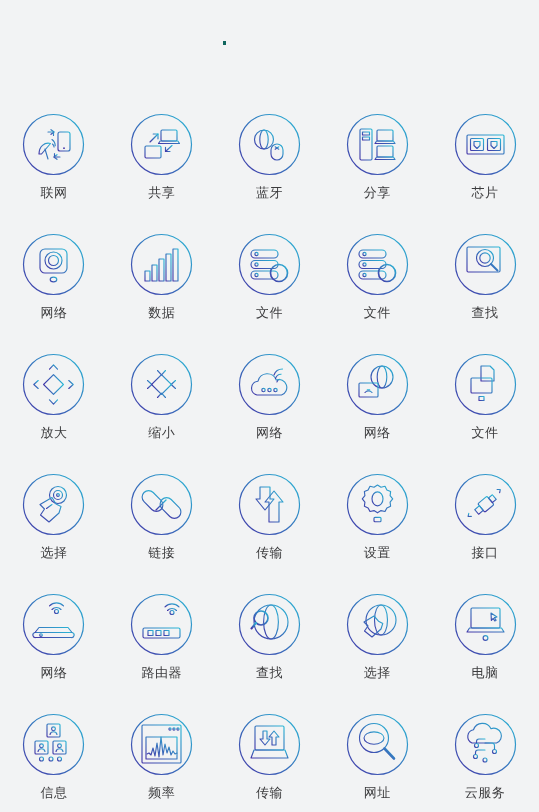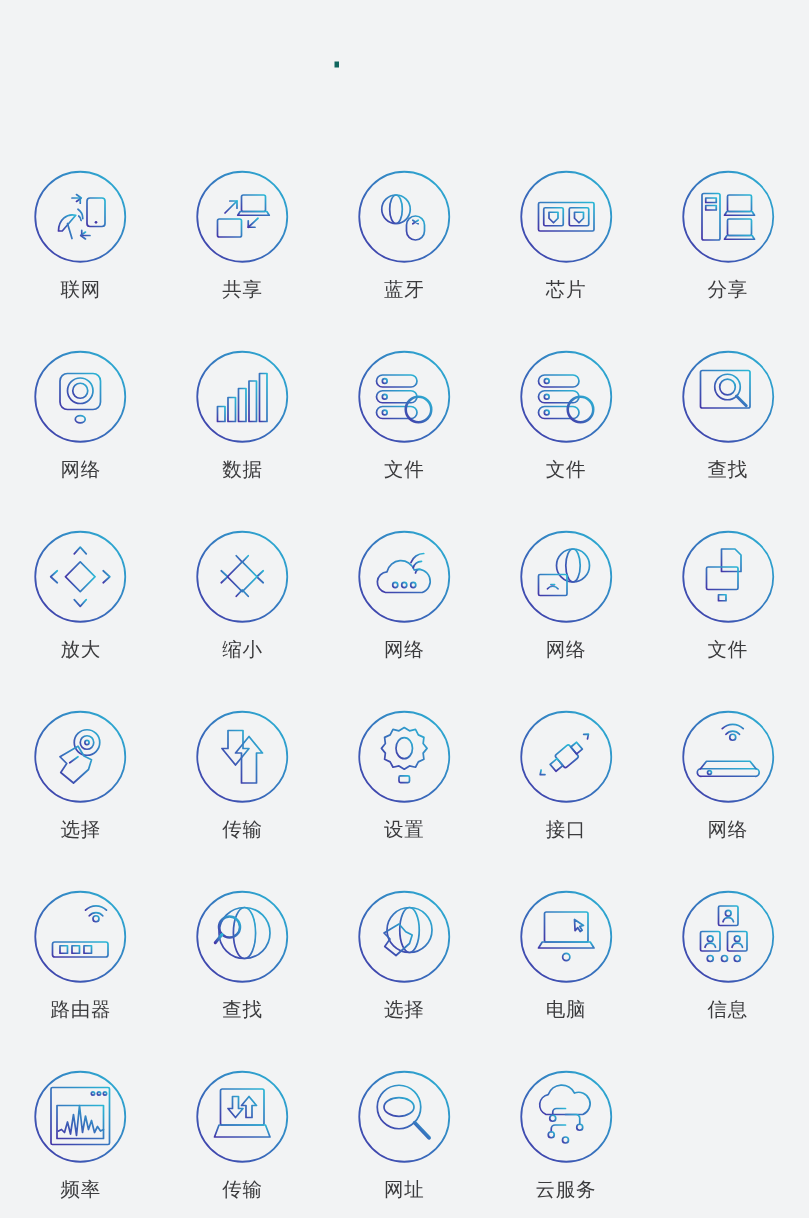--- a/index.html
+++ b/index.html
@@ -160,46 +160,20 @@
 
     </g>
   </svg>
         </div>
         <div class="cell-label">蓝牙</div>
       </div>
       <div class="cell">
         <div class="badge">
   <svg viewBox="0 0 63 63" xmlns="http://www.w3.org/2000/svg" aria-hidden="true">
     <defs>
-      <linearGradient id="g4" x1="1" y1="0" x2="0" y2="1">
-        <stop offset="0%" stop-color="#2ab8d6"></stop>
-        <stop offset="100%" stop-color="#4436a8"></stop>
-      </linearGradient>
-      <clipPath id="clipg4">
-                <circle cx="31.5" cy="31.5" r="30"></circle>
-              </clipPath>
-    </defs>
-    <circle cx="31.5" cy="31.5" r="30" fill="none" stroke="url(#g4)" stroke-width="1.2"></circle>
-    <g clip-path="url(#clipg4)" stroke="url(#g4)" stroke-width="1.15" fill="none" stroke-linecap="round" stroke-linejoin="round" color="#4436a8">
-
-  <rect x="13" y="22" width="37" height="19" rx="1" fill="none"></rect>
-  <rect x="16.5" y="25.5" width="13" height="12" rx="1" fill="none"></rect>
-  <rect x="33.5" y="25.5" width="13" height="12" rx="1" fill="none"></rect>
-  <path d="M20 28.5 h6 v4 l-3 3 l-3 -3 Z" fill="none"></path>
-  <path d="M37 28.5 h6 v4 l-3 3 l-3 -3 Z" fill="none"></path>
-
-    </g>
-  </svg>
-        </div>
-        <div class="cell-label">芯片</div>
-      </div>
-      <div class="cell">
-        <div class="badge">
-  <svg viewBox="0 0 63 63" xmlns="http://www.w3.org/2000/svg" aria-hidden="true">
-    <defs>
       <linearGradient id="g3" x1="1" y1="0" x2="0" y2="1">
         <stop offset="0%" stop-color="#2ab8d6"></stop>
         <stop offset="100%" stop-color="#4436a8"></stop>
       </linearGradient>
       <clipPath id="clipg3">
                 <circle cx="31.5" cy="31.5" r="30"></circle>
               </clipPath>
     </defs>
     <circle cx="31.5" cy="31.5" r="30" fill="none" stroke="url(#g3)" stroke-width="1.2"></circle>
     <g clip-path="url(#clipg3)" stroke="url(#g3)" stroke-width="1.15" fill="none" stroke-linecap="round" stroke-linejoin="round" color="#4436a8">
@@ -217,20 +191,46 @@
 
     </g>
   </svg>
         </div>
         <div class="cell-label">分享</div>
       </div>
       <div class="cell">
         <div class="badge">
   <svg viewBox="0 0 63 63" xmlns="http://www.w3.org/2000/svg" aria-hidden="true">
     <defs>
+      <linearGradient id="g4" x1="1" y1="0" x2="0" y2="1">
+        <stop offset="0%" stop-color="#2ab8d6"></stop>
+        <stop offset="100%" stop-color="#4436a8"></stop>
+      </linearGradient>
+      <clipPath id="clipg4">
+                <circle cx="31.5" cy="31.5" r="30"></circle>
+              </clipPath>
+    </defs>
+    <circle cx="31.5" cy="31.5" r="30" fill="none" stroke="url(#g4)" stroke-width="1.2"></circle>
+    <g clip-path="url(#clipg4)" stroke="url(#g4)" stroke-width="1.15" fill="none" stroke-linecap="round" stroke-linejoin="round" color="#4436a8">
+
+  <rect x="13" y="22" width="37" height="19" rx="1" fill="none"></rect>
+  <rect x="16.5" y="25.5" width="13" height="12" rx="1" fill="none"></rect>
+  <rect x="33.5" y="25.5" width="13" height="12" rx="1" fill="none"></rect>
+  <path d="M20 28.5 h6 v4 l-3 3 l-3 -3 Z" fill="none"></path>
+  <path d="M37 28.5 h6 v4 l-3 3 l-3 -3 Z" fill="none"></path>
+
+    </g>
+  </svg>
+        </div>
+        <div class="cell-label">芯片</div>
+      </div>
+      <div class="cell">
+        <div class="badge">
+  <svg viewBox="0 0 63 63" xmlns="http://www.w3.org/2000/svg" aria-hidden="true">
+    <defs>
       <linearGradient id="g5" x1="1" y1="0" x2="0" y2="1">
         <stop offset="0%" stop-color="#2ab8d6"></stop>
         <stop offset="100%" stop-color="#4436a8"></stop>
       </linearGradient>
       <clipPath id="clipg5">
                 <circle cx="31.5" cy="31.5" r="30"></circle>
               </clipPath>
     </defs>
     <circle cx="31.5" cy="31.5" r="30" fill="none" stroke="url(#g5)" stroke-width="1.2"></circle>
     <g clip-path="url(#clipg5)" stroke="url(#g5)" stroke-width="1.15" fill="none" stroke-linecap="round" stroke-linejoin="round" color="#4436a8">
@@ -523,20 +523,44 @@
   <circle cx="36" cy="22" r="8.5" fill="none"></circle>
   <circle cx="36" cy="22" r="4.5" fill="none"></circle>
   <circle cx="36" cy="22" r="1.4" fill="none"></circle>
   <path d="M30 24.5 l-12 7 l4.5 4.5 l-4 6 l8.5 7 l10 -9 l2 -6.5 l-5 -2.5 Z" fill="none"></path>
   <line x1="24.5" y1="35.5" x2="30" y2="31.5"></line>
 
     </g>
   </svg>
         </div>
         <div class="cell-label">选择</div>
+      </div>
+      <div class="cell">
+        <div class="badge">
+  <svg viewBox="0 0 63 63" xmlns="http://www.w3.org/2000/svg" aria-hidden="true">
+    <defs>
+      <linearGradient id="g16" x1="1" y1="0" x2="0" y2="1">
+        <stop offset="0%" stop-color="#2ab8d6"></stop>
+        <stop offset="100%" stop-color="#4436a8"></stop>
+      </linearGradient>
+      <clipPath id="clipg16">
+                <circle cx="31.5" cy="31.5" r="30"></circle>
+              </clipPath>
+    </defs>
+    <circle cx="31.5" cy="31.5" r="30" fill="none" stroke="url(#g16)" stroke-width="1.2"></circle>
+    <g clip-path="url(#clipg16)" stroke="url(#g16)" stroke-width="1.15" fill="none" stroke-linecap="round" stroke-linejoin="round" color="#4436a8">
+
+  <rect x="16" y="16" width="13" height="24" rx="6.5" fill="none" transform="rotate(-45 22.5 28)"></rect>
+  <rect x="34" y="23" width="13" height="24" rx="6.5" fill="none" transform="rotate(-45 40.5 35)"></rect>
+  <line x1="26" y1="37" x2="36" y2="27" stroke-width="1.3"></line>
+
+    </g>
+  </svg>
+        </div>
+        <div class="cell-label">链接</div>
       </div>
       <div class="cell">
         <div class="badge">
   <svg viewBox="0 0 63 63" xmlns="http://www.w3.org/2000/svg" aria-hidden="true">
     <defs>
       <linearGradient id="g17" x1="1" y1="0" x2="0" y2="1">
         <stop offset="0%" stop-color="#2ab8d6"></stop>
         <stop offset="100%" stop-color="#4436a8"></stop>
       </linearGradient>
       <clipPath id="clipg17">

